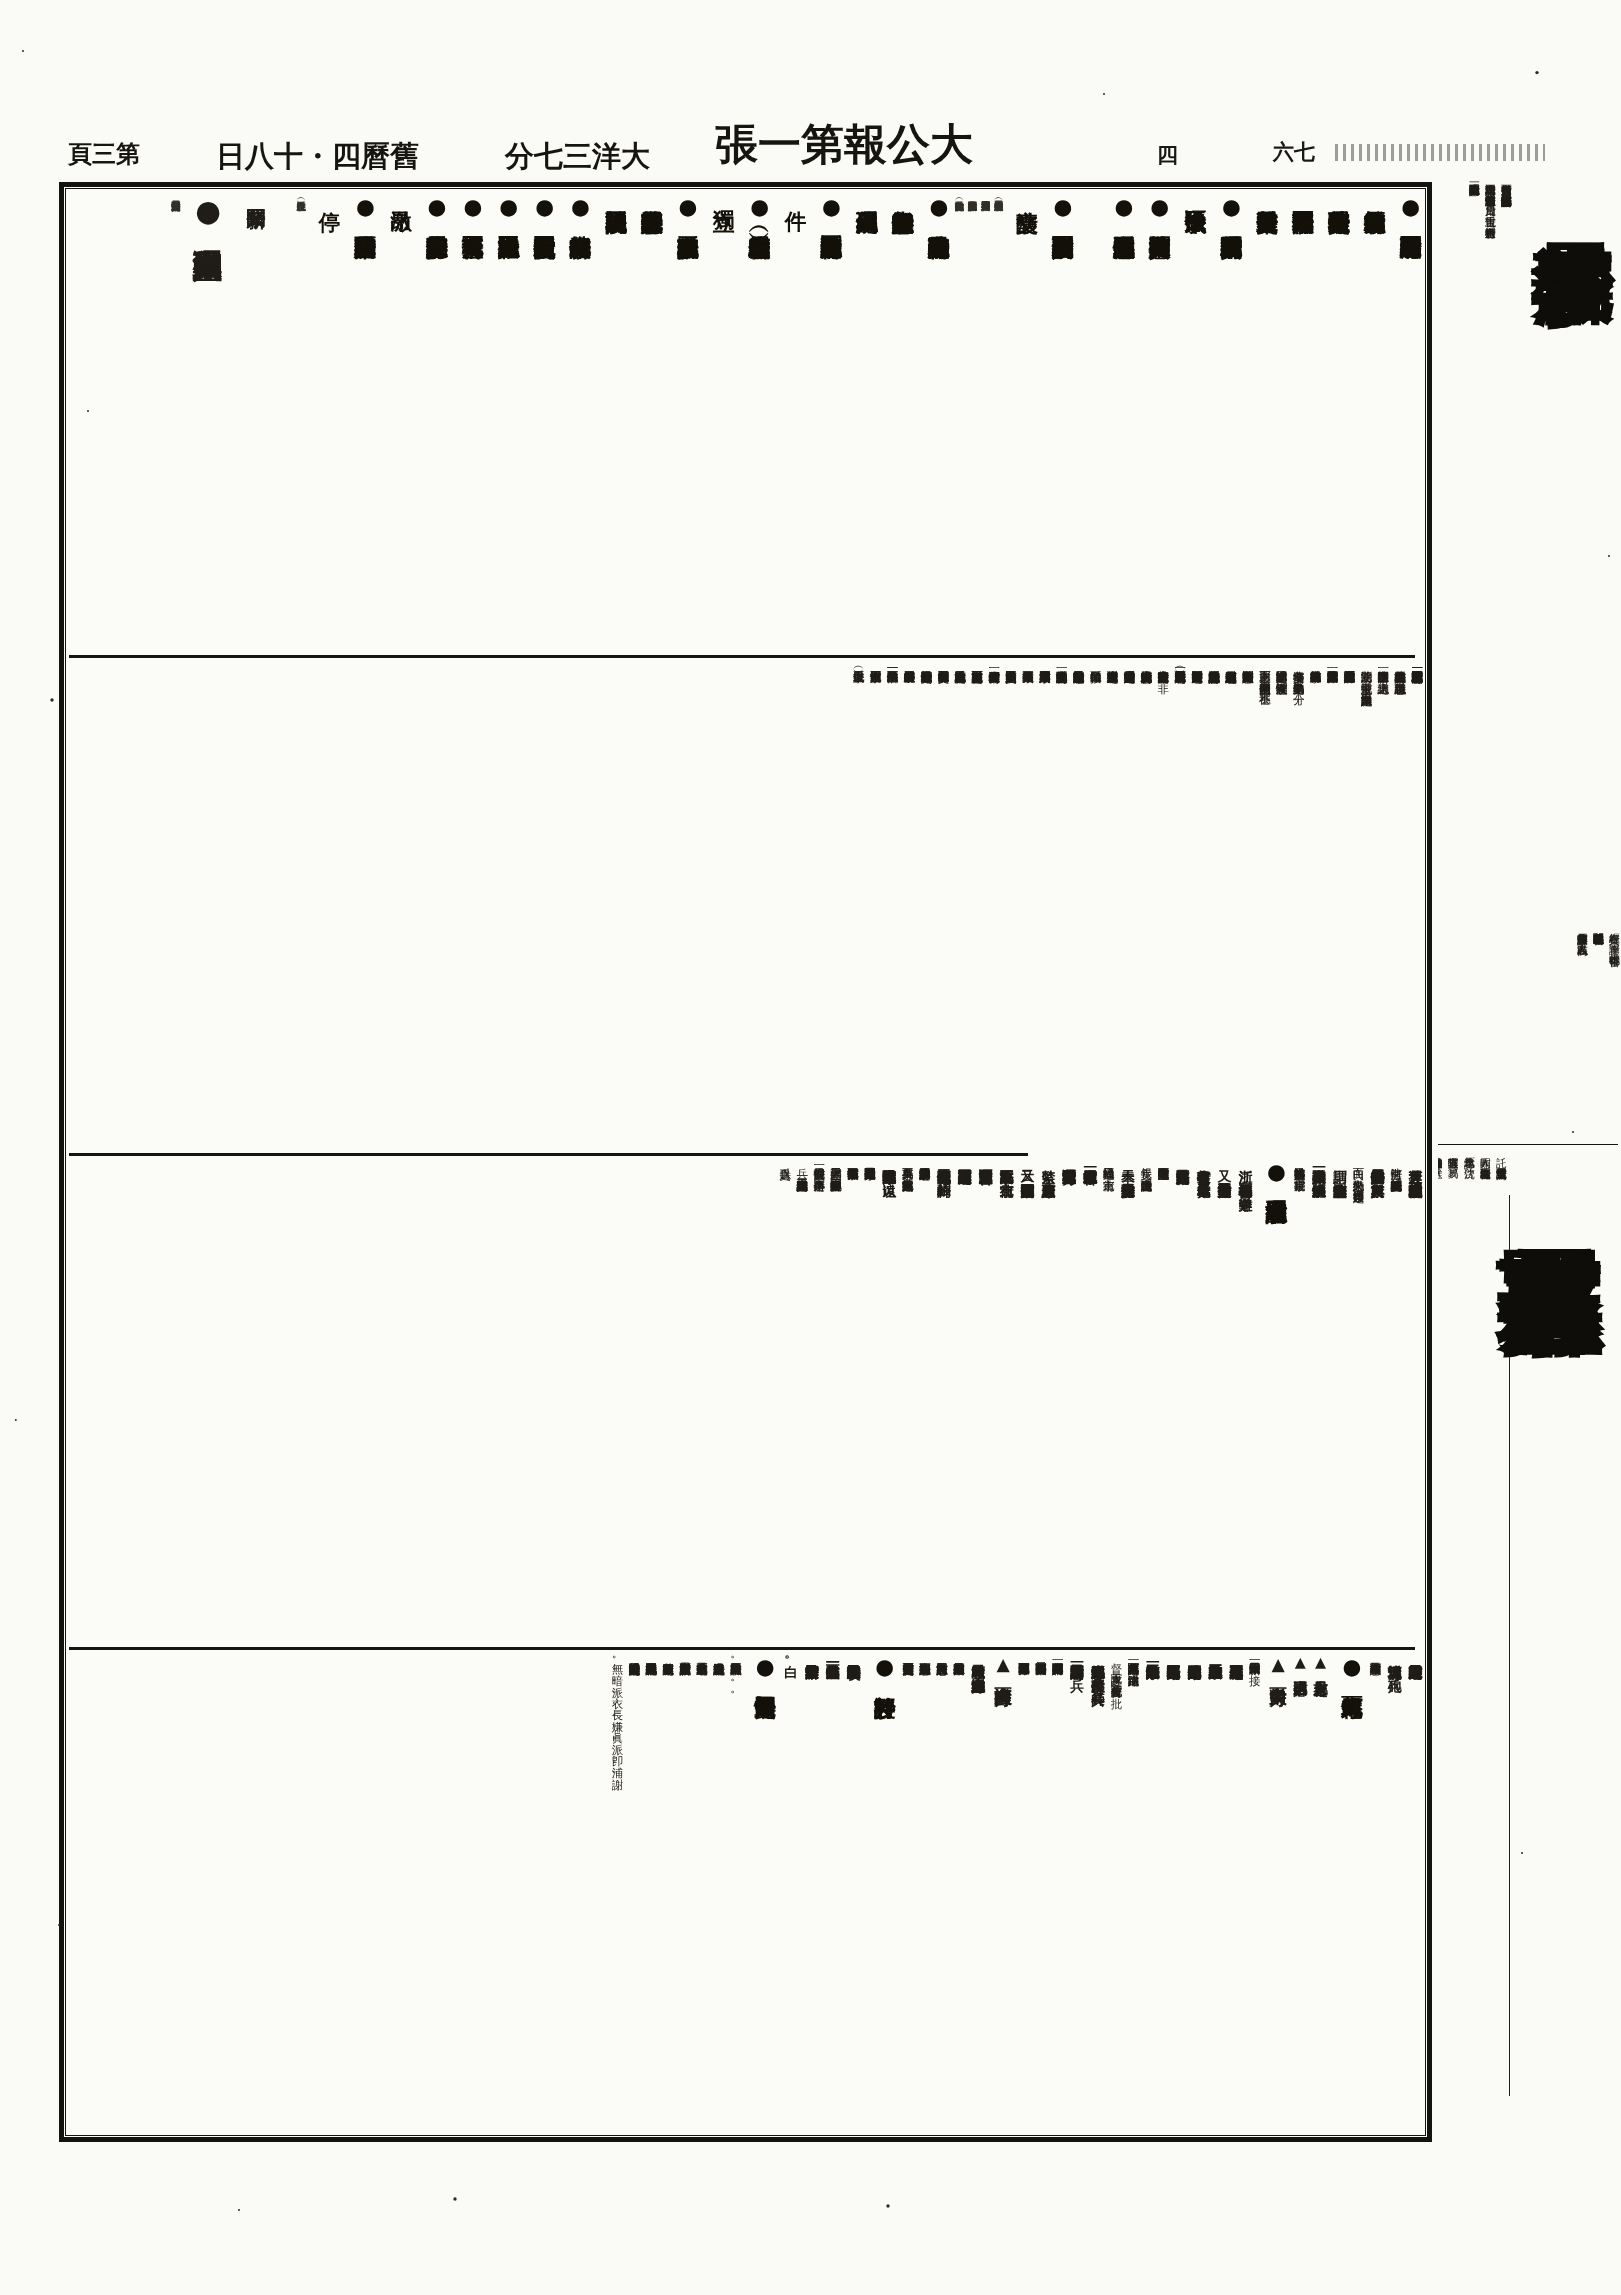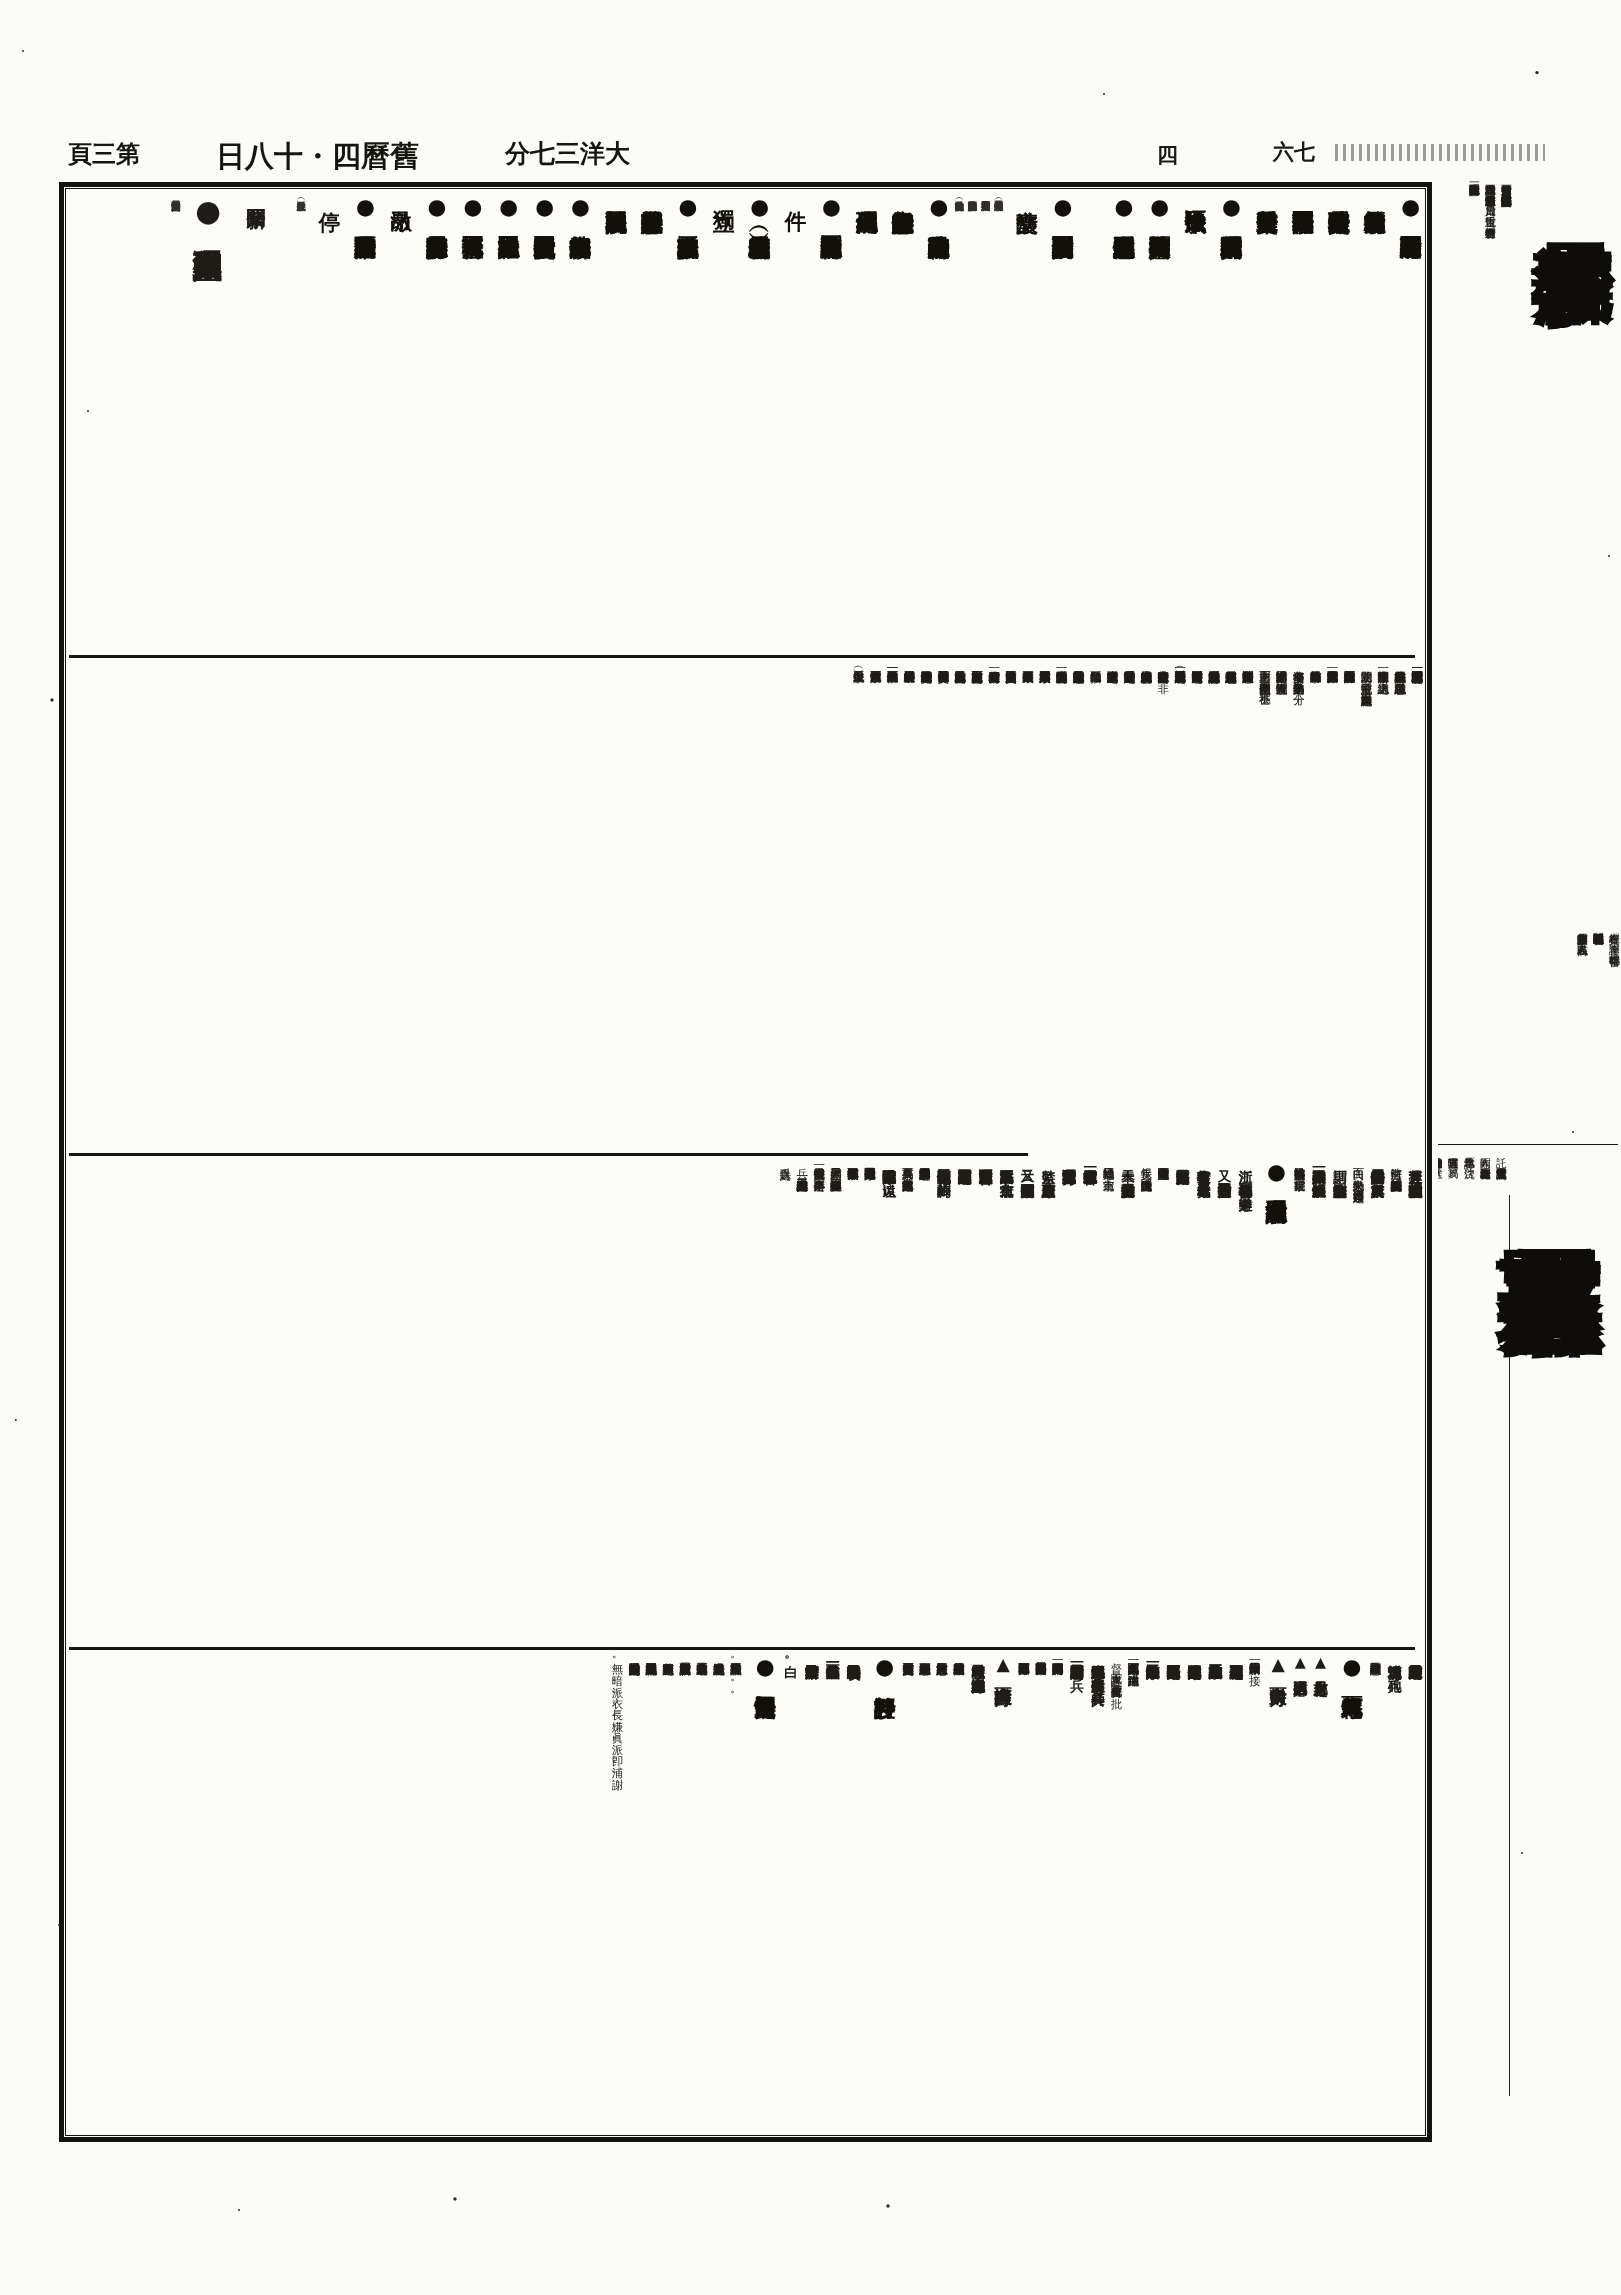--- a/index.html
+++ b/index.html
@@ -2,21 +2,21 @@
 <html style="font-size:11.5px"><head>
 <meta charset="utf-8">
 <style>
   html,body{margin:0;padding:0;}
   body{width:1622px;height:2295px;background:#dddcd6;font-family:"DejaVu Sans",sans-serif;}
   .page{position:relative;width:1622px;height:2295px;background:#fafaf6;overflow:hidden;color:#1b1915;}
   .abs{position:absolute;}
   
   .hdr{position:absolute;display:flex;justify-content:space-between;font-weight:800;color:#17150f;}
   #hdr-title{left:715px;top:114px;width:395px;height:61px;font-size:43px;align-items:center;}
-  #hdr-price{left:505px;top:137px;width:213px;font-size:25px;}
+  #hdr-price{left:505px;top:137px;width:213px;font-size:29px;}
   #hdr-date{left:216px;top:137px;width:231px;font-size:29px;}
   #hdr-page{left:68px;top:138px;width:101px;font-size:24px;}
   #hdr-r1{left:1157px;top:141px;font-size:21px;font-weight:700;}
   #hdr-r2{left:1273px;top:138px;font-size:21px;font-weight:700;text-align:center;}
   #hdr-smudge{left:1335px;top:144px;width:210px;height:17.3px;
     background:repeating-linear-gradient(90deg,#40403c 0 2.9px,transparent 2.9px 8px);
     opacity:.5;filter:blur(0.5px);}
   
   #main-box{left:59px;top:182px;width:1373px;height:1960px;border:5.8px solid #141311;box-sizing:border-box;background:#fbfbf7;}
   #main-inner{position:absolute;inset:1.4px;border:1.4px solid #141311;}
@@ -49,20 +49,21 @@
     box-shadow: 29px 649px 0 0.7px #2b2b29, -7.2px 1369px 0 #2b2b29, 1514px 21.6px 0 0.7px #2b2b29,
     1499px 1802px 0 #2b2b29, 432px 2148px 0 0.7px #2b2b29, 1081px 43px 0 #2b2b29,
     216px 2159px 0 #2b2b29, 865px 2155px 0 0.7px #2b2b29, 1550px 1081px 0 #2b2b29,
     65px 360px 0 #2b2b29, 36px 1874px 0 #2b2b29, 1586px 505px 0 #2b2b29;}
 </style>
 </head>
 <body>
 
 <div class="page">
 
+  <div class="hdr" id="hdr-title">張一第報公大</div>
   <div class="hdr" id="hdr-price">分七三洋大</div>
   <div class="hdr" id="hdr-date">日八十・四曆舊</div>
   <div class="hdr" id="hdr-page">頁三第</div>
   <div class="abs" id="hdr-r1">四</div>
   <div class="abs" id="hdr-r2">六七</div>
   <div class="abs" id="hdr-smudge"></div>
 
   <div class="abs" id="main-box">
     <div id="main-inner">
 

